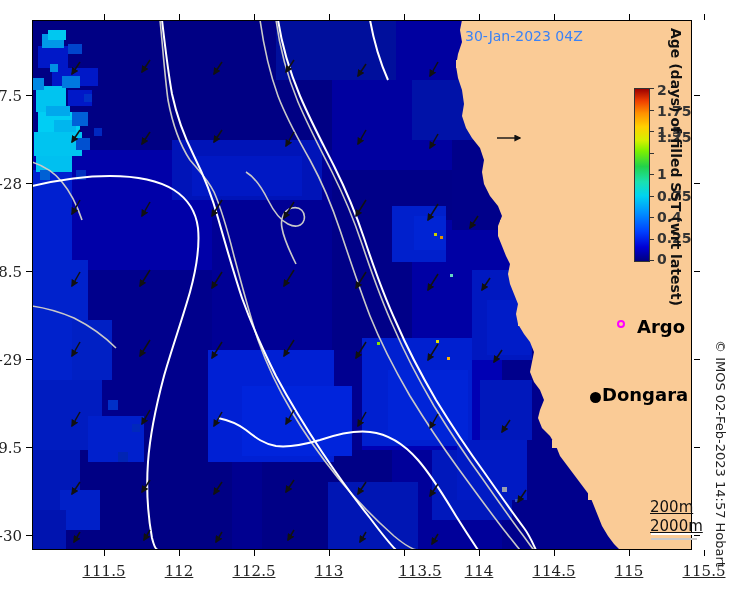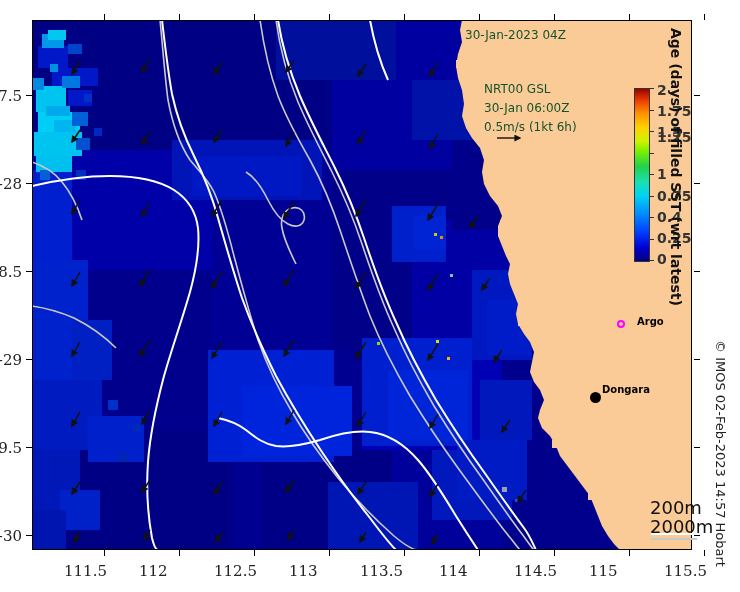--- a/index.html
+++ b/index.html
@@ -18,41 +18,41 @@
     border:1px solid #000;box-sizing:border-box;pointer-events:none;
   }
 
   
   #mapsvg{position:absolute;left:0;top:0;width:660px;height:530px;display:block;}
 
   
   .tick{position:absolute;background:#000;}
   .tickv{width:1px;height:6px;}
   .tickh{height:1px;width:6px;}
-  .xlab{position:absolute;font-size:15px;color:#222;text-align:left;
-        width:80px;font-family:"DejaVu Serif","Liberation Serif",serif;}
+  .xlab{position:absolute;font-size:15px;color:#222;text-align:center;
+        width:80px;font-family:"DejaVu Serif","Liberation Serif",serif;text-decoration:underline;}
   .ylab{position:absolute;font-size:15px;color:#222;text-align:right;
         width:60px;font-family:"DejaVu Serif","Liberation Serif",serif;}
 
   
-  .anno{position:absolute;color:#14532d;font-size:12px;white-space:nowrap;}
+  .anno{position:absolute;color:#3b82f6;font-size:14px;white-space:nowrap;}
   #ts-label{left:465px;top:28px;}
   #src-block{left:484px;top:80px;line-height:19px;}
   #arrow-key{position:absolute;left:496px;top:133px;width:30px;height:10px;}
 
-  .site-label{position:absolute;font-size:10px;font-weight:bold;color:#000;white-space:nowrap;}
+  .site-label{position:absolute;font-size:18px;font-weight:bold;color:#000;white-space:nowrap;}
   #argo-label{left:637px;top:316px;}
   #dongara-label{left:602px;top:384px;}
   .marker{position:absolute;}
   #argo-marker{left:617px;top:320px;width:8px;height:8px;border:2px solid #ff00ff;
                border-radius:50%;box-sizing:border-box;background:transparent;}
   #dongara-marker{left:590px;top:392px;width:11px;height:11px;border-radius:50%;background:#000;}
 
   
-  #contour-legend{position:absolute;left:650px;top:498px;line-height:19px;font-size:18px;color:#111;}
+  #contour-legend{position:absolute;left:650px;top:498px;line-height:19px;font-size:15px;color:#111;text-decoration:underline;}
   #cl-200{position:absolute;left:651px;top:533px;width:46px;height:2px;background:#ffffff;}
   #cl-1000{position:absolute;left:651px;top:538px;width:46px;height:2px;background:#c9c9c9;}
 
   
   #cbar-wrap{position:absolute;left:634px;top:88px;}
   #cbar{width:14px;height:172px;border:1px solid #333;box-sizing:content-box;
         background:linear-gradient(to top,
           #00007f 0%,
           #0000d4 8%,
           #0040ff 17%,
@@ -306,25 +306,20 @@
         <line x1="262" y1="510" x2="256" y2="520"></line>
         <line x1="334" y1="512" x2="328" y2="522"></line>
         <line x1="406" y1="514" x2="400" y2="524"></line>
       </g>
     </svg>
   </div>
   <div id="plot-border"></div>
 
   <div class="anno" id="ts-label">30-Jan-2023 04Z</div>
 
-  <div class="anno" id="src-block">
-    <div>NRT00 GSL</div>
-    <div>30-Jan 06:00Z</div>
-    <div>0.5m/s (1kt 6h)</div>
-  </div>
 
   <svg id="arrow-key" viewBox="0 0 30 10">
     <defs>
       <marker id="kh" markerWidth="5" markerHeight="5" refX="4" refY="2.5" orient="auto">
         <path d="M0,0 L5,2.5 L0,5 z" fill="#111"></path>
       </marker>
     </defs>
     <line x1="1" y1="5" x2="24" y2="5" stroke="#111" stroke-width="1.4" marker-end="url(#kh)"></line>
   </svg>
 
@@ -372,21 +367,21 @@
   <div class="tick tickv" style="left:404px;top:550px"></div>
   <div class="tick tickv" style="left:479px;top:550px"></div>
   <div class="tick tickv" style="left:554px;top:550px"></div>
   <div class="tick tickv" style="left:629px;top:550px"></div>
   <div class="tick tickv" style="left:704px;top:550px"></div>
 
   <div class="xlab" style="left:64px;top:562px">111.5</div>
   <div class="xlab" style="left:139px;top:562px">112</div>
   <div class="xlab" style="left:214px;top:562px">112.5</div>
   <div class="xlab" style="left:289px;top:562px">113</div>
-  <div class="xlab" style="left:360px;top:562px">113.5</div>
+  <div class="xlab" style="left:380px;top:562px">113.5</div>
   <div class="xlab" style="left:439px;top:562px">114</div>
   <div class="xlab" style="left:514px;top:562px">114.5</div>
   <div class="xlab" style="left:589px;top:562px">115</div>
   <div class="xlab" style="left:664px;top:562px">115.5</div>
 
   <div class="tick tickv" style="left:104px;top:14px"></div>
   <div class="tick tickv" style="left:179px;top:14px"></div>
   <div class="tick tickv" style="left:254px;top:14px"></div>
   <div class="tick tickv" style="left:329px;top:14px"></div>
   <div class="tick tickv" style="left:404px;top:14px"></div>

